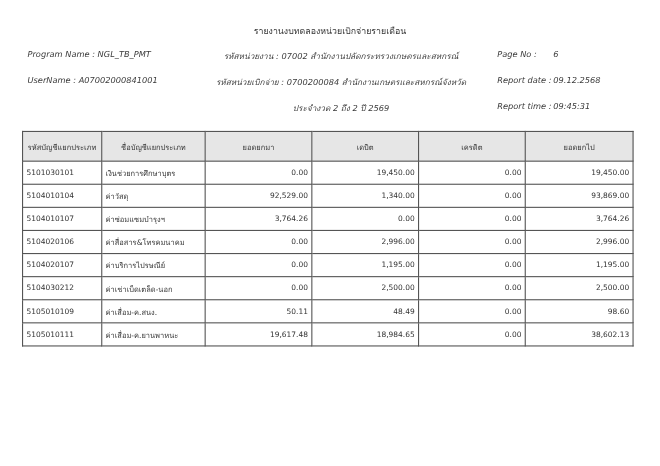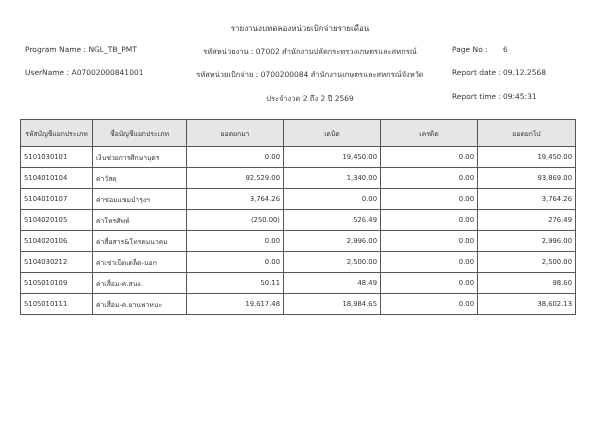--- a/index.html
+++ b/index.html
@@ -4,21 +4,21 @@
 <style>
   html, body { margin: 0; padding: 0; }
   body {
     width: 600px; height: 424px; overflow: hidden;
     background: #ffffff;
     font-family: "DejaVu Sans", "Liberation Sans", sans-serif;
     color: #333;
     position: relative;
   }
   .abs { position: absolute; white-space: nowrap; }
-  .hdr-text { font-size: 7.5px; color: #3a3a3a; }
+  .hdr-text { font-size: 7.5px; color: #3a3a3a; font-style: italic; }
   .title { top: 22px; left: 0; width: 600px; text-align: center; font-size: 8px; color: #333; }
   .agency { top: 45px; left: 0; width: 620px; text-align: center; }
   .disb { top: 68px; left: 0; width: 620px; text-align: center; }
   .period { top: 92px; left: 0; width: 620px; text-align: center; }
   .prog { top: 45px; left: 25px; }
   .user { top: 68px; left: 25px; }
   .meta-label { left: 452px; }
   .meta-val { left: 503px; }
   .r1 { top: 45px; } .r2 { top: 68px; } .r3 { top: 92px; }
 
@@ -103,34 +103,34 @@
       </tr>
       <tr>
         <td class="txt">5104010107</td>
         <td class="txt">ค่าซ่อมแซมบำรุงฯ</td>
         <td class="num">3,764.26</td>
         <td class="num">0.00</td>
         <td class="num">0.00</td>
         <td class="num">3,764.26</td>
       </tr>
       <tr>
-        <td class="txt">5104020105</td>
-        <td class="txt">ค่าโทรศัพท์</td>
-        <td class="num">(250.00)</td>
-        <td class="num">526.49</td>
-        <td class="num">0.00</td>
-        <td class="num">276.49</td>
-      </tr>
-      <tr>
         <td class="txt">5104020106</td>
         <td class="txt">ค่าสื่อสาร&amp;โทรคมนาคม</td>
         <td class="num">0.00</td>
         <td class="num">2,996.00</td>
         <td class="num">0.00</td>
         <td class="num">2,996.00</td>
+      </tr>
+      <tr>
+        <td class="txt">5104020107</td>
+        <td class="txt">ค่าบริการไปรษณีย์</td>
+        <td class="num">0.00</td>
+        <td class="num">1,195.00</td>
+        <td class="num">0.00</td>
+        <td class="num">1,195.00</td>
       </tr>
       <tr>
         <td class="txt">5104030212</td>
         <td class="txt">ค่าเช่าเบ็ดเตล็ด-นอก</td>
         <td class="num">0.00</td>
         <td class="num">2,500.00</td>
         <td class="num">0.00</td>
         <td class="num">2,500.00</td>
       </tr>
       <tr>

